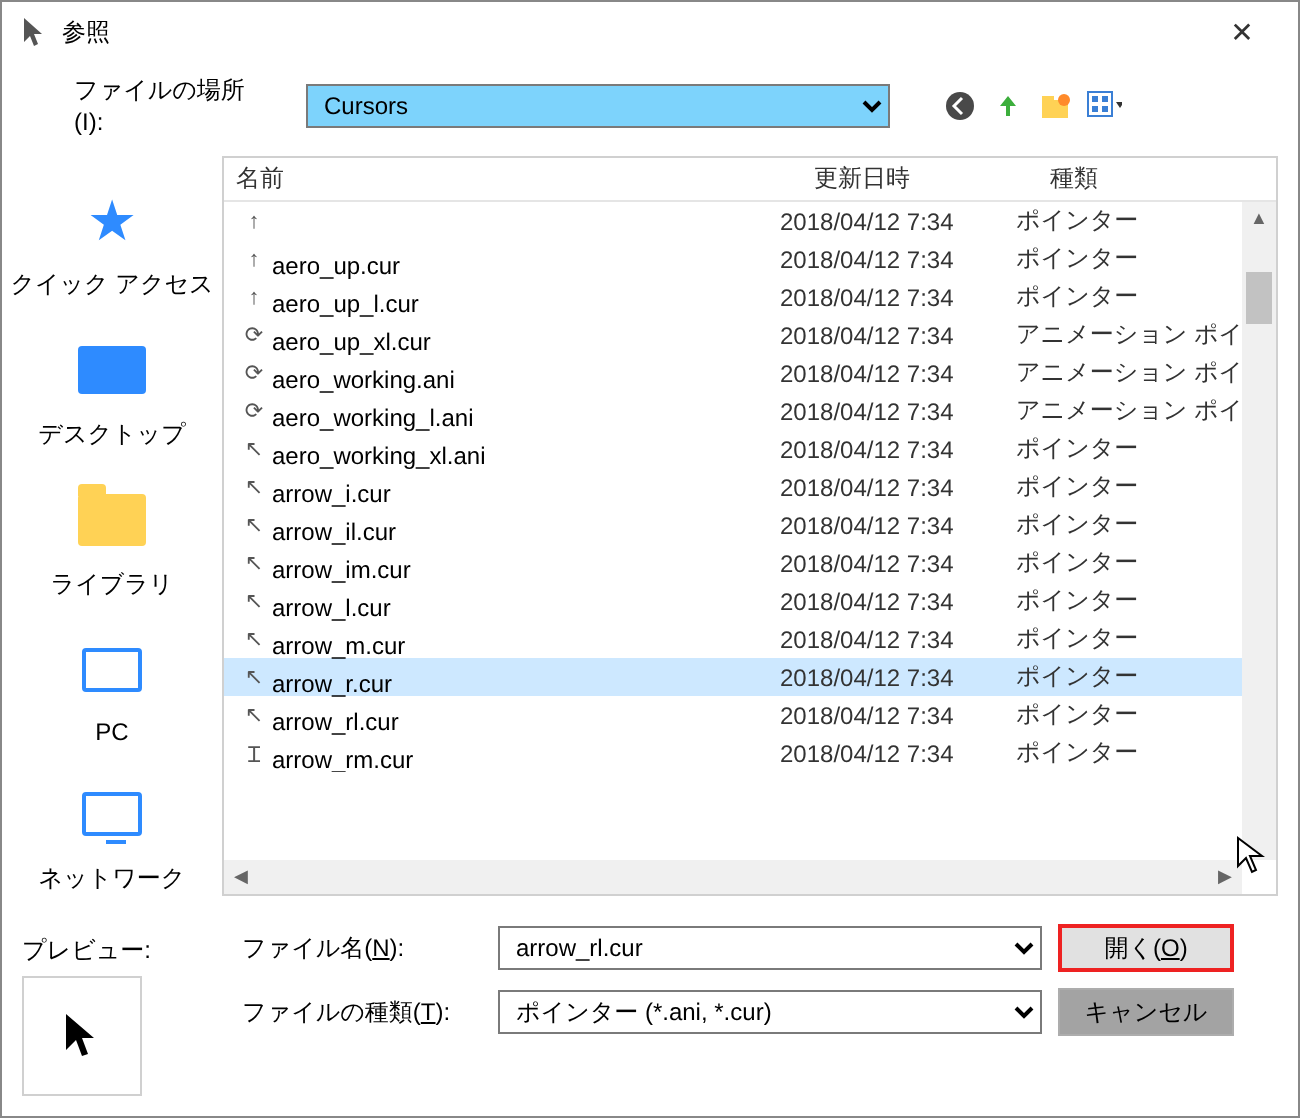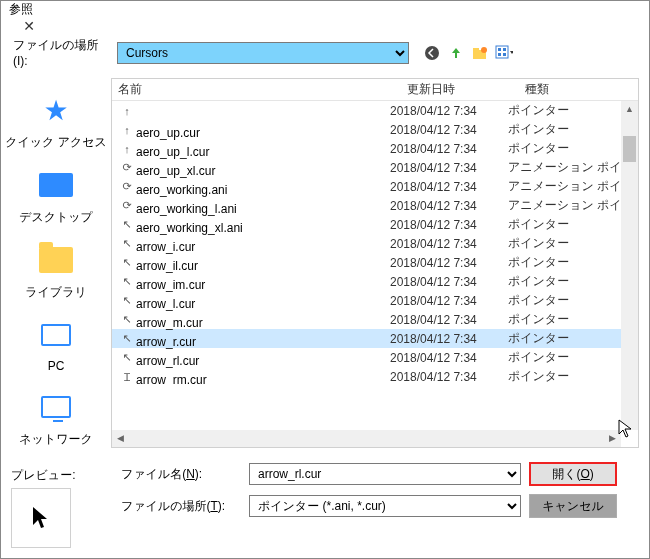--- a/index.html
+++ b/index.html
@@ -1,21 +1,21 @@
 <!DOCTYPE html>
 <html><head>
 <meta charset="utf-8">
 <style>
 * { box-sizing: border-box; margin: 0; padding: 0; font-family: "Yu Gothic UI", "Meiryo", sans-serif; font-size: 12px; }
 body { background: #fff; width: 650px; height: 559px; border: 1px solid #888; position: relative; }
-.titlebar { height: 30px; display: flex; padding: 0 8px; color: #000; flex-direction: column; }
+.titlebar { height: 30px; display: flex; align-items: center; padding: 0 8px; color: #000; }
 .titlebar .ticon { width: 16px; height: 16px; margin-right: 6px; }
 .titlebar .title { flex: 1; }
 .titlebar .close { width: 40px; text-align: center; font-size: 14px; color: #333; cursor: pointer; }
-.toprow { display: flex; align-items: center; padding: 6px 12px 10px 12px; gap: 4px; }
+.toprow { display: flex; align-items: center; padding: 6px 12px 10px 36px; gap: 16px; }
 .toprow .lbl { width: 100px; }
 .toprow select.loc { flex: 1; max-width: 292px; height: 22px; border: 1px solid #7a7a7a; background: #7dd3fc; padding: 0 4px; }
 .nav-icons { display: flex; gap: 6px; margin-left: 10px; align-items: center; }
 .nav-icons span { width: 18px; height: 18px; display: inline-flex; align-items: center; justify-content: center; cursor: pointer; }
 .main { display: flex; padding: 0 10px 0 0; }
 .places { width: 110px; display: flex; flex-direction: column; align-items: center; gap: 14px; padding-top: 12px; }
 .place { text-align: center; cursor: pointer; }
 .place .pic { width: 40px; height: 40px; margin: 0 auto 4px; display: flex; align-items: center; justify-content: center; font-size: 28px; }
 .star { color: #2e8bff; }
 .desk { width: 34px; height: 24px; background: #2e8bff; border-radius: 2px; }
@@ -239,21 +239,21 @@
         <div class="arrow">▶</div>
     </div>
   </div>
 </div>
 
 <div class="bottom">
   <span><span>ファイル名(</span><span class="u">N</span><span>):</span></span>
   <select><option>arrow_rl.cur</option></select>
   <button class="btn open"><span>開く(</span><span class="u">O</span><span>)</span></button>
 
-  <span><span>ファイルの場所(</span><span class="u">T</span><span>):</span></span>
+  <span><span>ファイルの種類(</span><span class="u">T</span><span>):</span></span>
   <select><option>ポインター (*.ani, *.cur)</option></select>
   <button class="btn">キャンセル</button>
 </div>
 
 <div class="preview">
   <span>プレビュー:</span>
   <div class="box">
     <svg width="20" height="24">
         <path d="M2 1 L2 19 L7 14 L10 22 L13 21 L10 13 L16 13 Z" fill="#000"></path>
       </svg>

